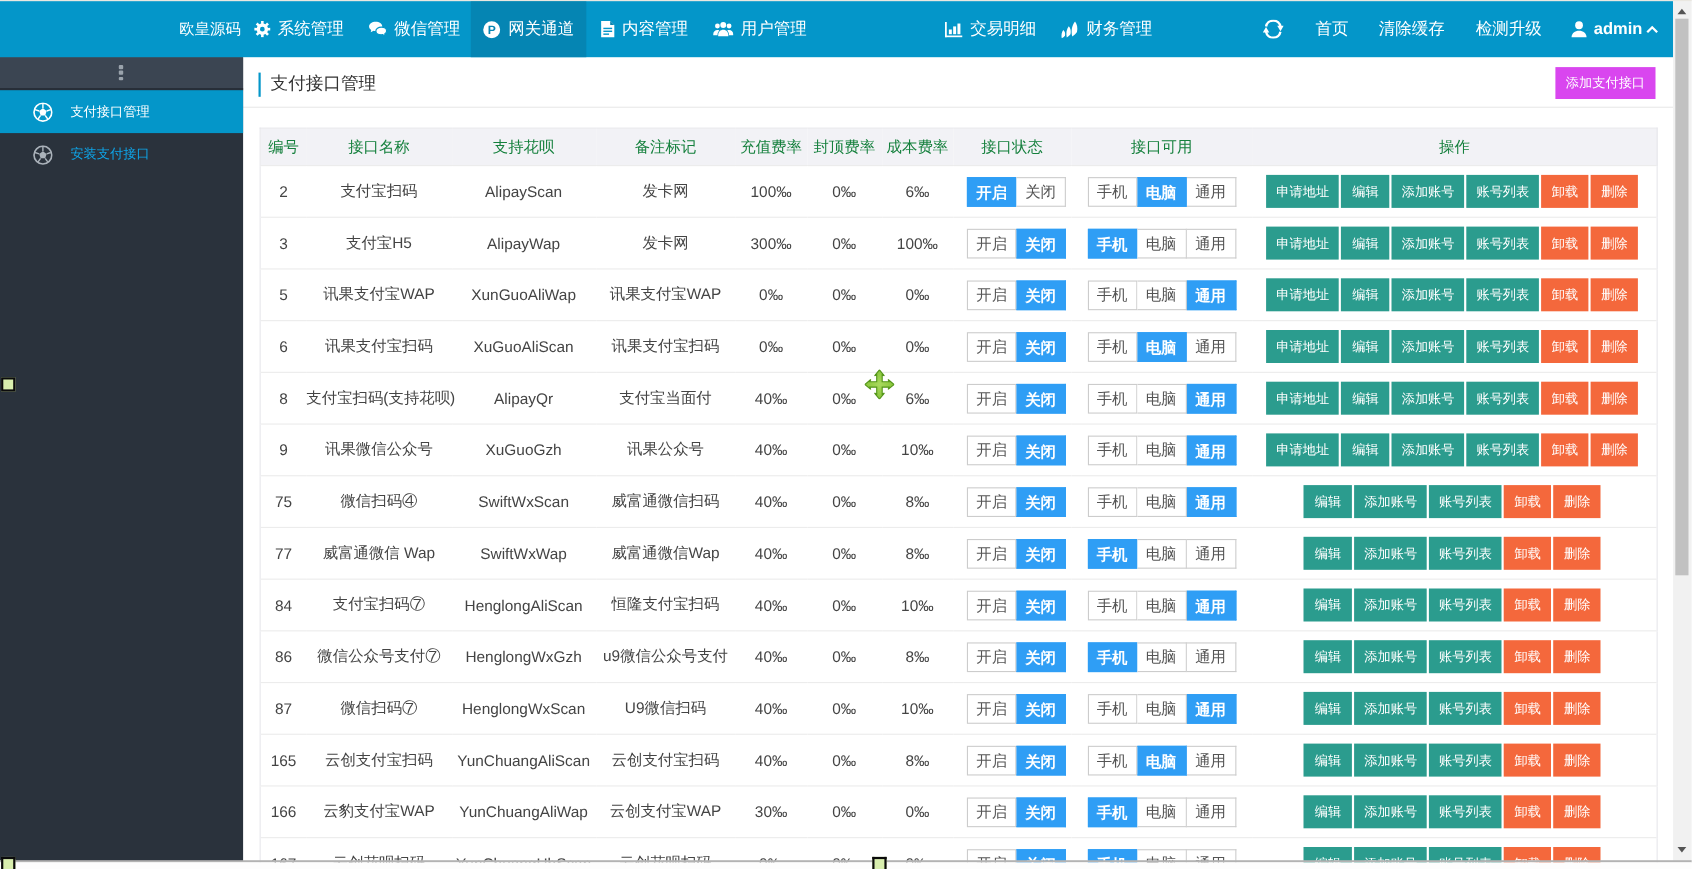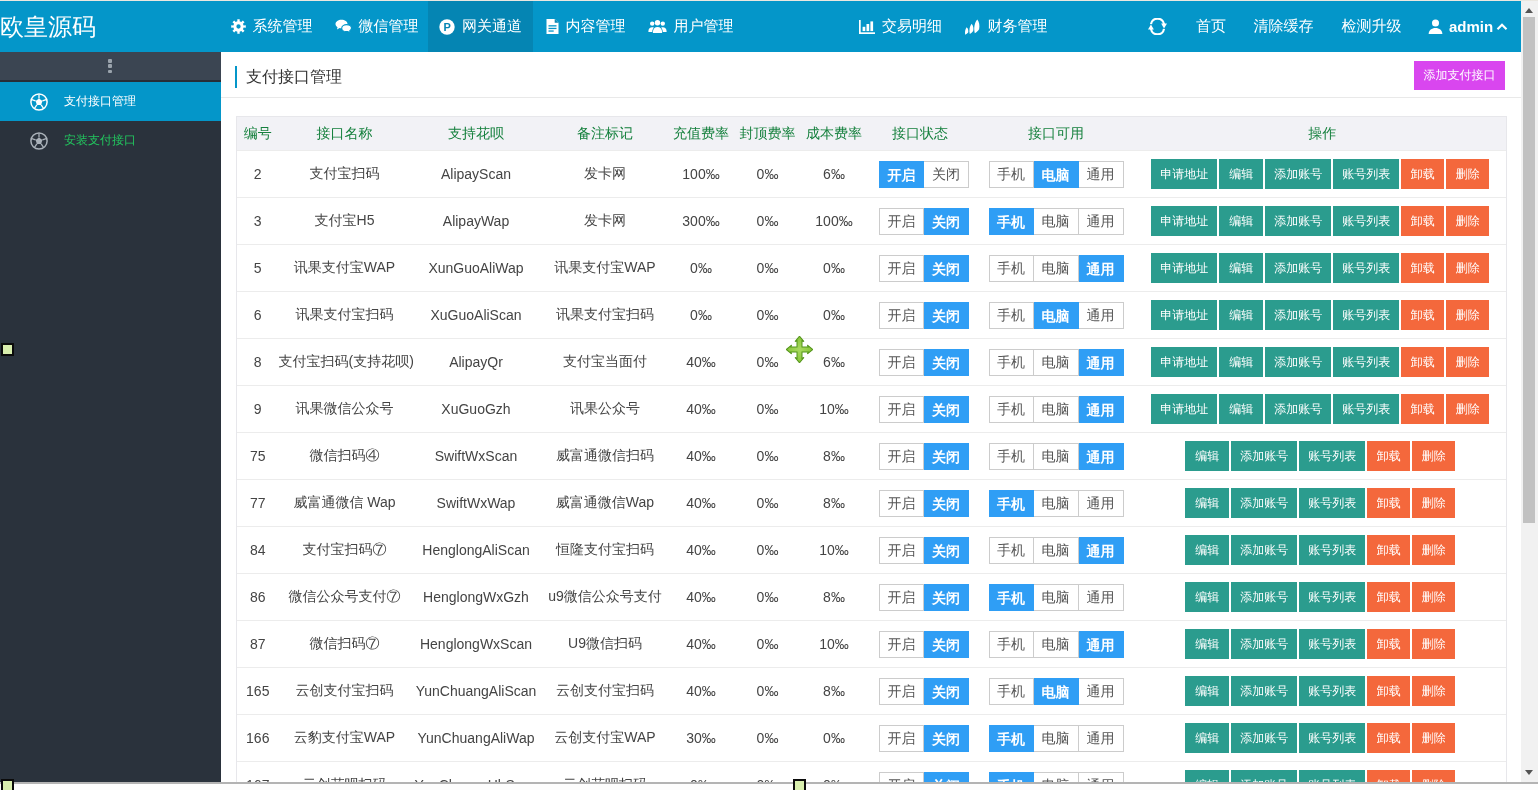--- a/index.html
+++ b/index.html
@@ -2,31 +2,31 @@
 <html lang="zh"><head>
 <meta charset="utf-8">
 <title>支付接口管理</title>
 <style>
 *{margin:0;padding:0;box-sizing:border-box;}
 html,body{width:1538px;height:790px;overflow:hidden;}
 body{font-family:"Liberation Sans",sans-serif;position:relative;background:#fff;}
 .topstrip{position:absolute;left:0;top:0;width:1538px;height:1px;background:#eae7e0;z-index:60;}
 
 .navbar{position:absolute;left:0;top:1px;width:1521px;height:51px;background:#0496c9;z-index:20;}
-.brand{position:absolute;left:0;top:0;width:219px;height:38px;line-height:51px;text-align:left;color:#fff;font-size:24px;}
+.brand{position:absolute;left:0;top:0;width:219px;height:38px;line-height:51px;text-align:right;color:#fff;font-size:14px;}
 .nav-item{position:absolute;top:0;height:51px;width:105px;color:#fff;font-size:15px;white-space:nowrap;display:flex;align-items:center;justify-content:center;}
 .nav-item svg{margin-right:7px;flex:none;}
 .nav-item.active{background:#0585b3;}
 .nav-right{position:absolute;top:0;height:51px;color:#fff;font-size:15px;white-space:nowrap;display:flex;align-items:center;justify-content:center;}
 
 .sidebar{position:absolute;left:0;top:52px;width:221px;height:731px;background:#2a323c;z-index:10;}
 .side-toggle{height:30px;background:#3b4552;text-align:center;position:relative;border-bottom:2px solid #272e38;}
 .dots{position:absolute;left:108px;top:7px;width:4px;}
 .dots i{display:block;width:4px;height:3.6px;background:#9aa3ac;margin-bottom:1.8px;border-radius:1px;}
-.side-item{height:39px;line-height:39px;color:#22c55e;font-size:12px;position:relative;}
+.side-item{height:39px;line-height:39px;color:#0ea5e9;font-size:12px;position:relative;}
 .side-item .txt{position:absolute;left:64px;top:0;}
 .side-item svg{position:absolute;left:30px;top:11px;}
 td:nth-child(8) .tg{position:relative;left:4px;}
 td:nth-child(10) .ops{position:relative;left:-2px;}
 .side-item.active{background:#0496c9;color:#fff;}
 
 .content{position:absolute;left:221px;top:52px;width:1300px;height:731px;background:#fff;z-index:5;}
 .pagetitle{position:absolute;left:14px;top:14px;height:22px;line-height:22px;font-size:16px;color:#333;padding-left:9px;border-left:2.5px solid #0496c9;}
 .titleline{position:absolute;left:0;top:45px;width:1300px;height:1px;background:#e9e9e9;}
 .addbtn{position:absolute;left:1193px;top:9px;width:91px;height:29px;background:#d946ef;color:#fff;font-size:12px;text-align:center;line-height:29px;}

